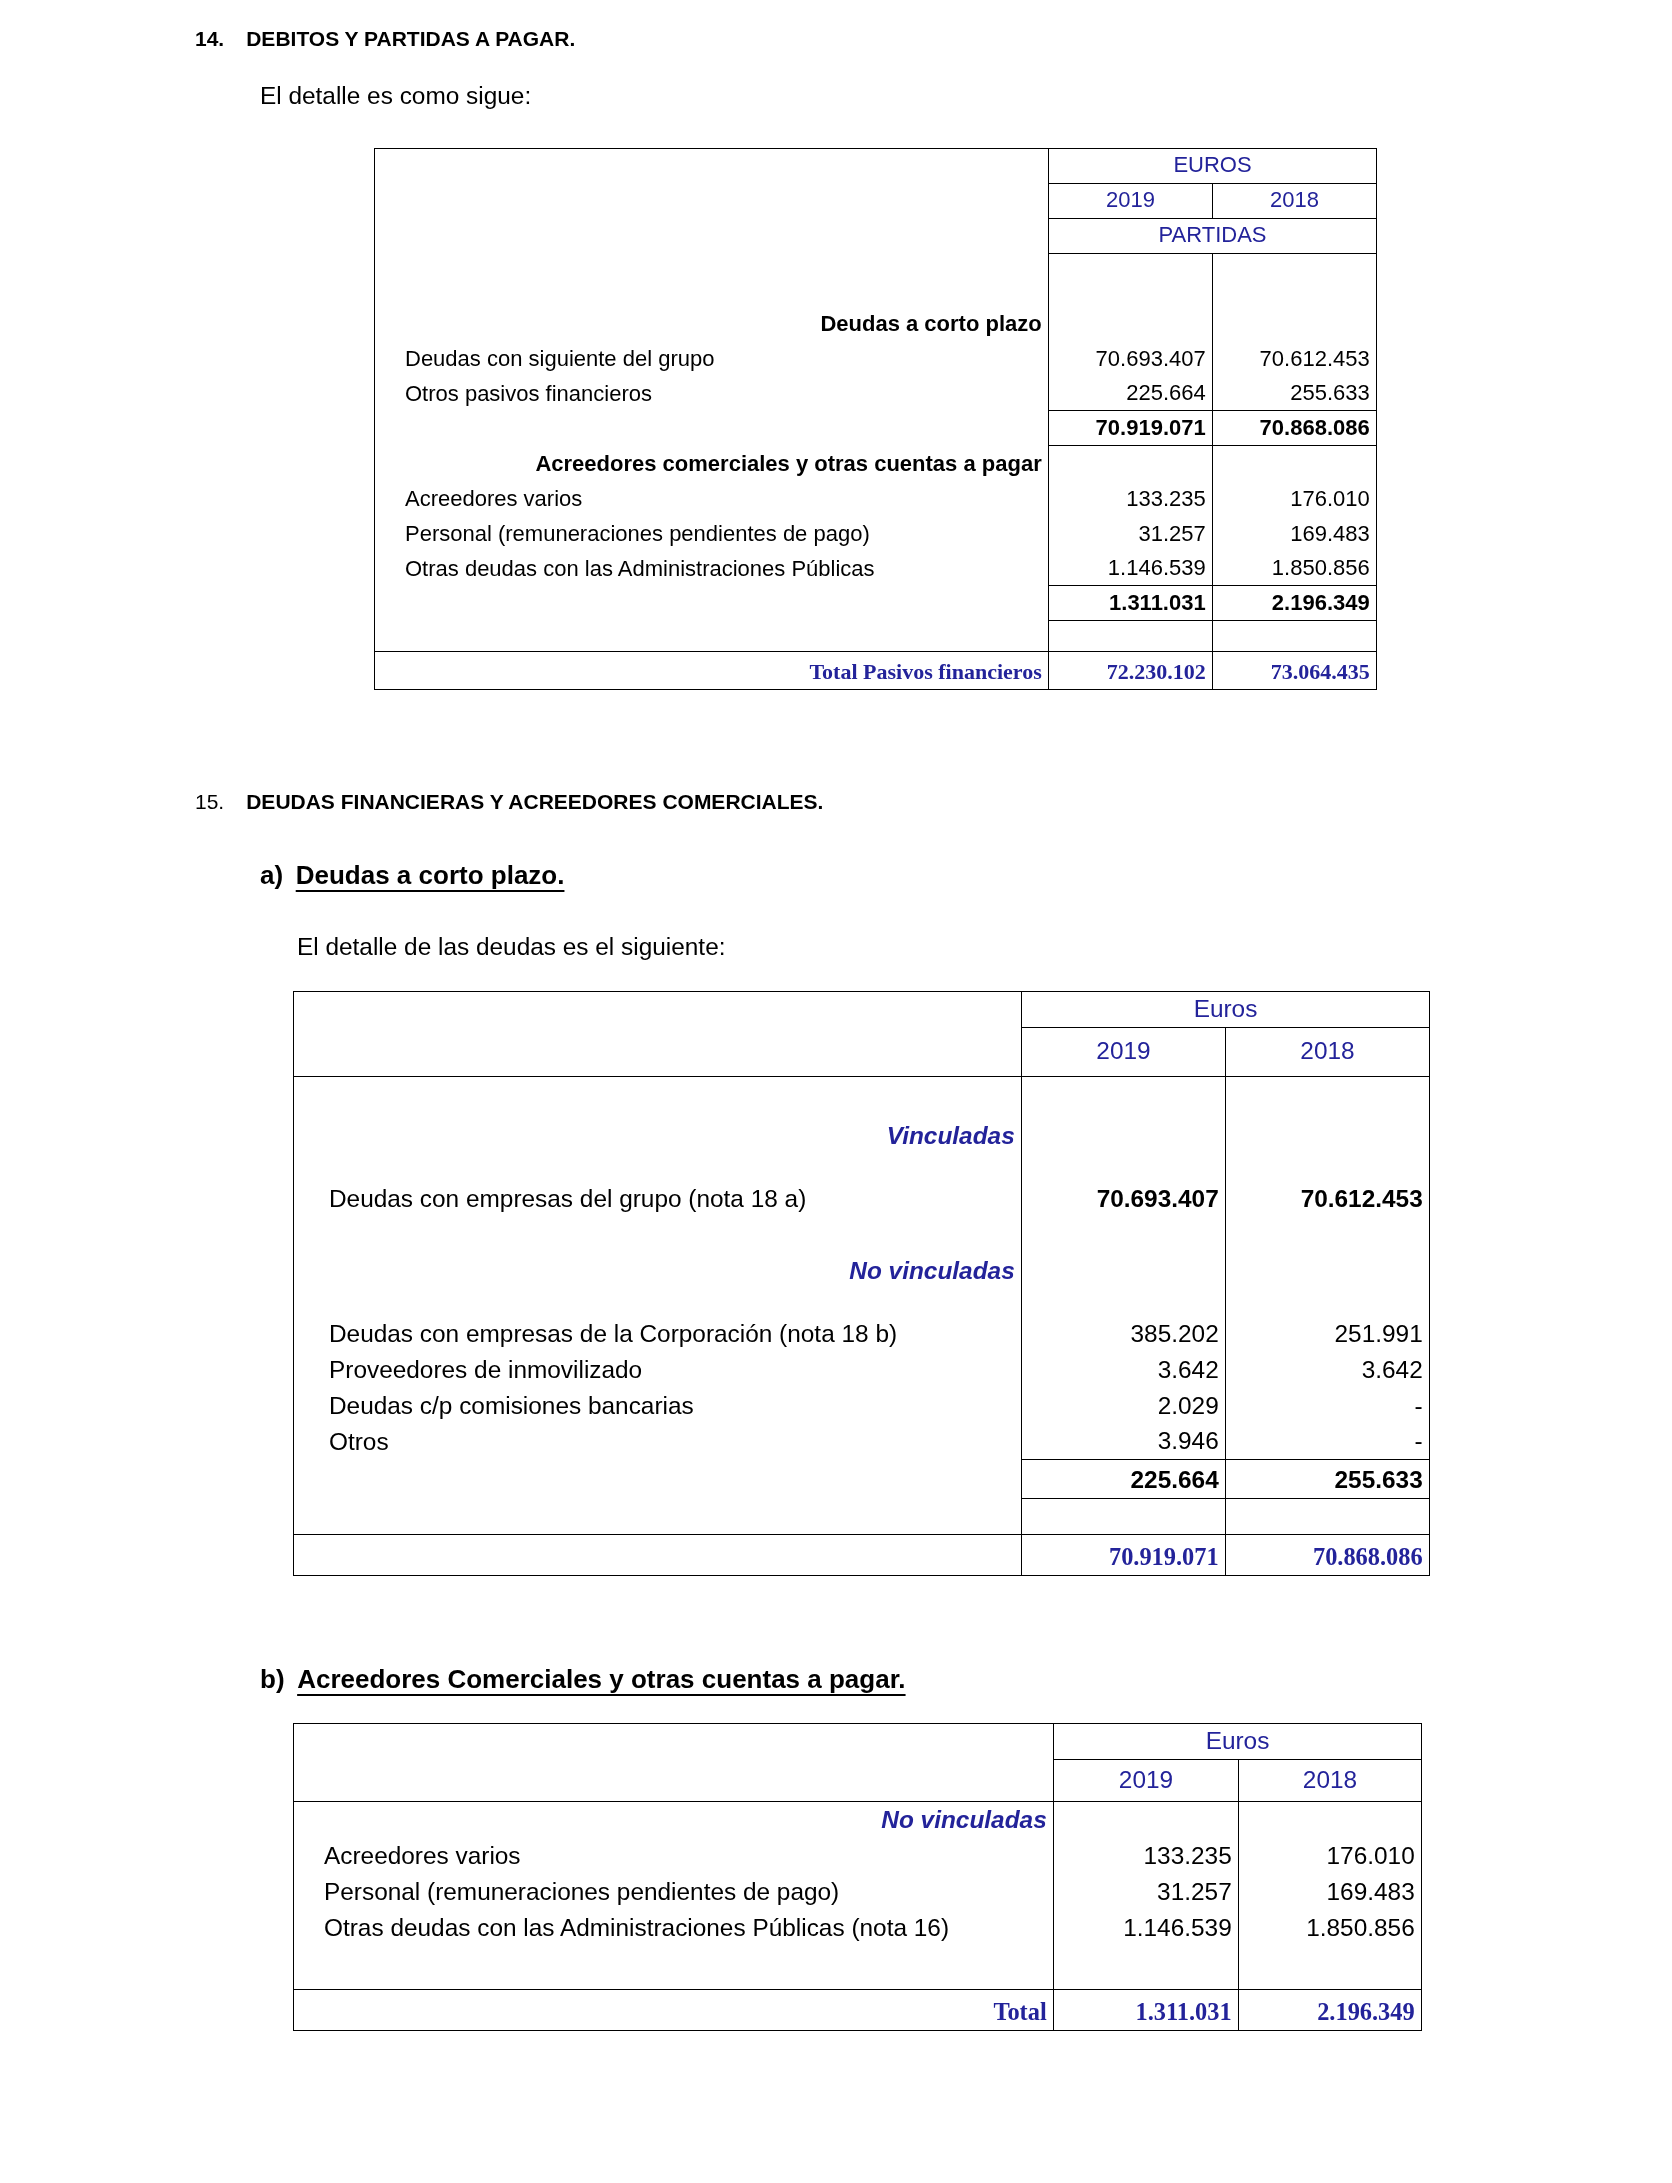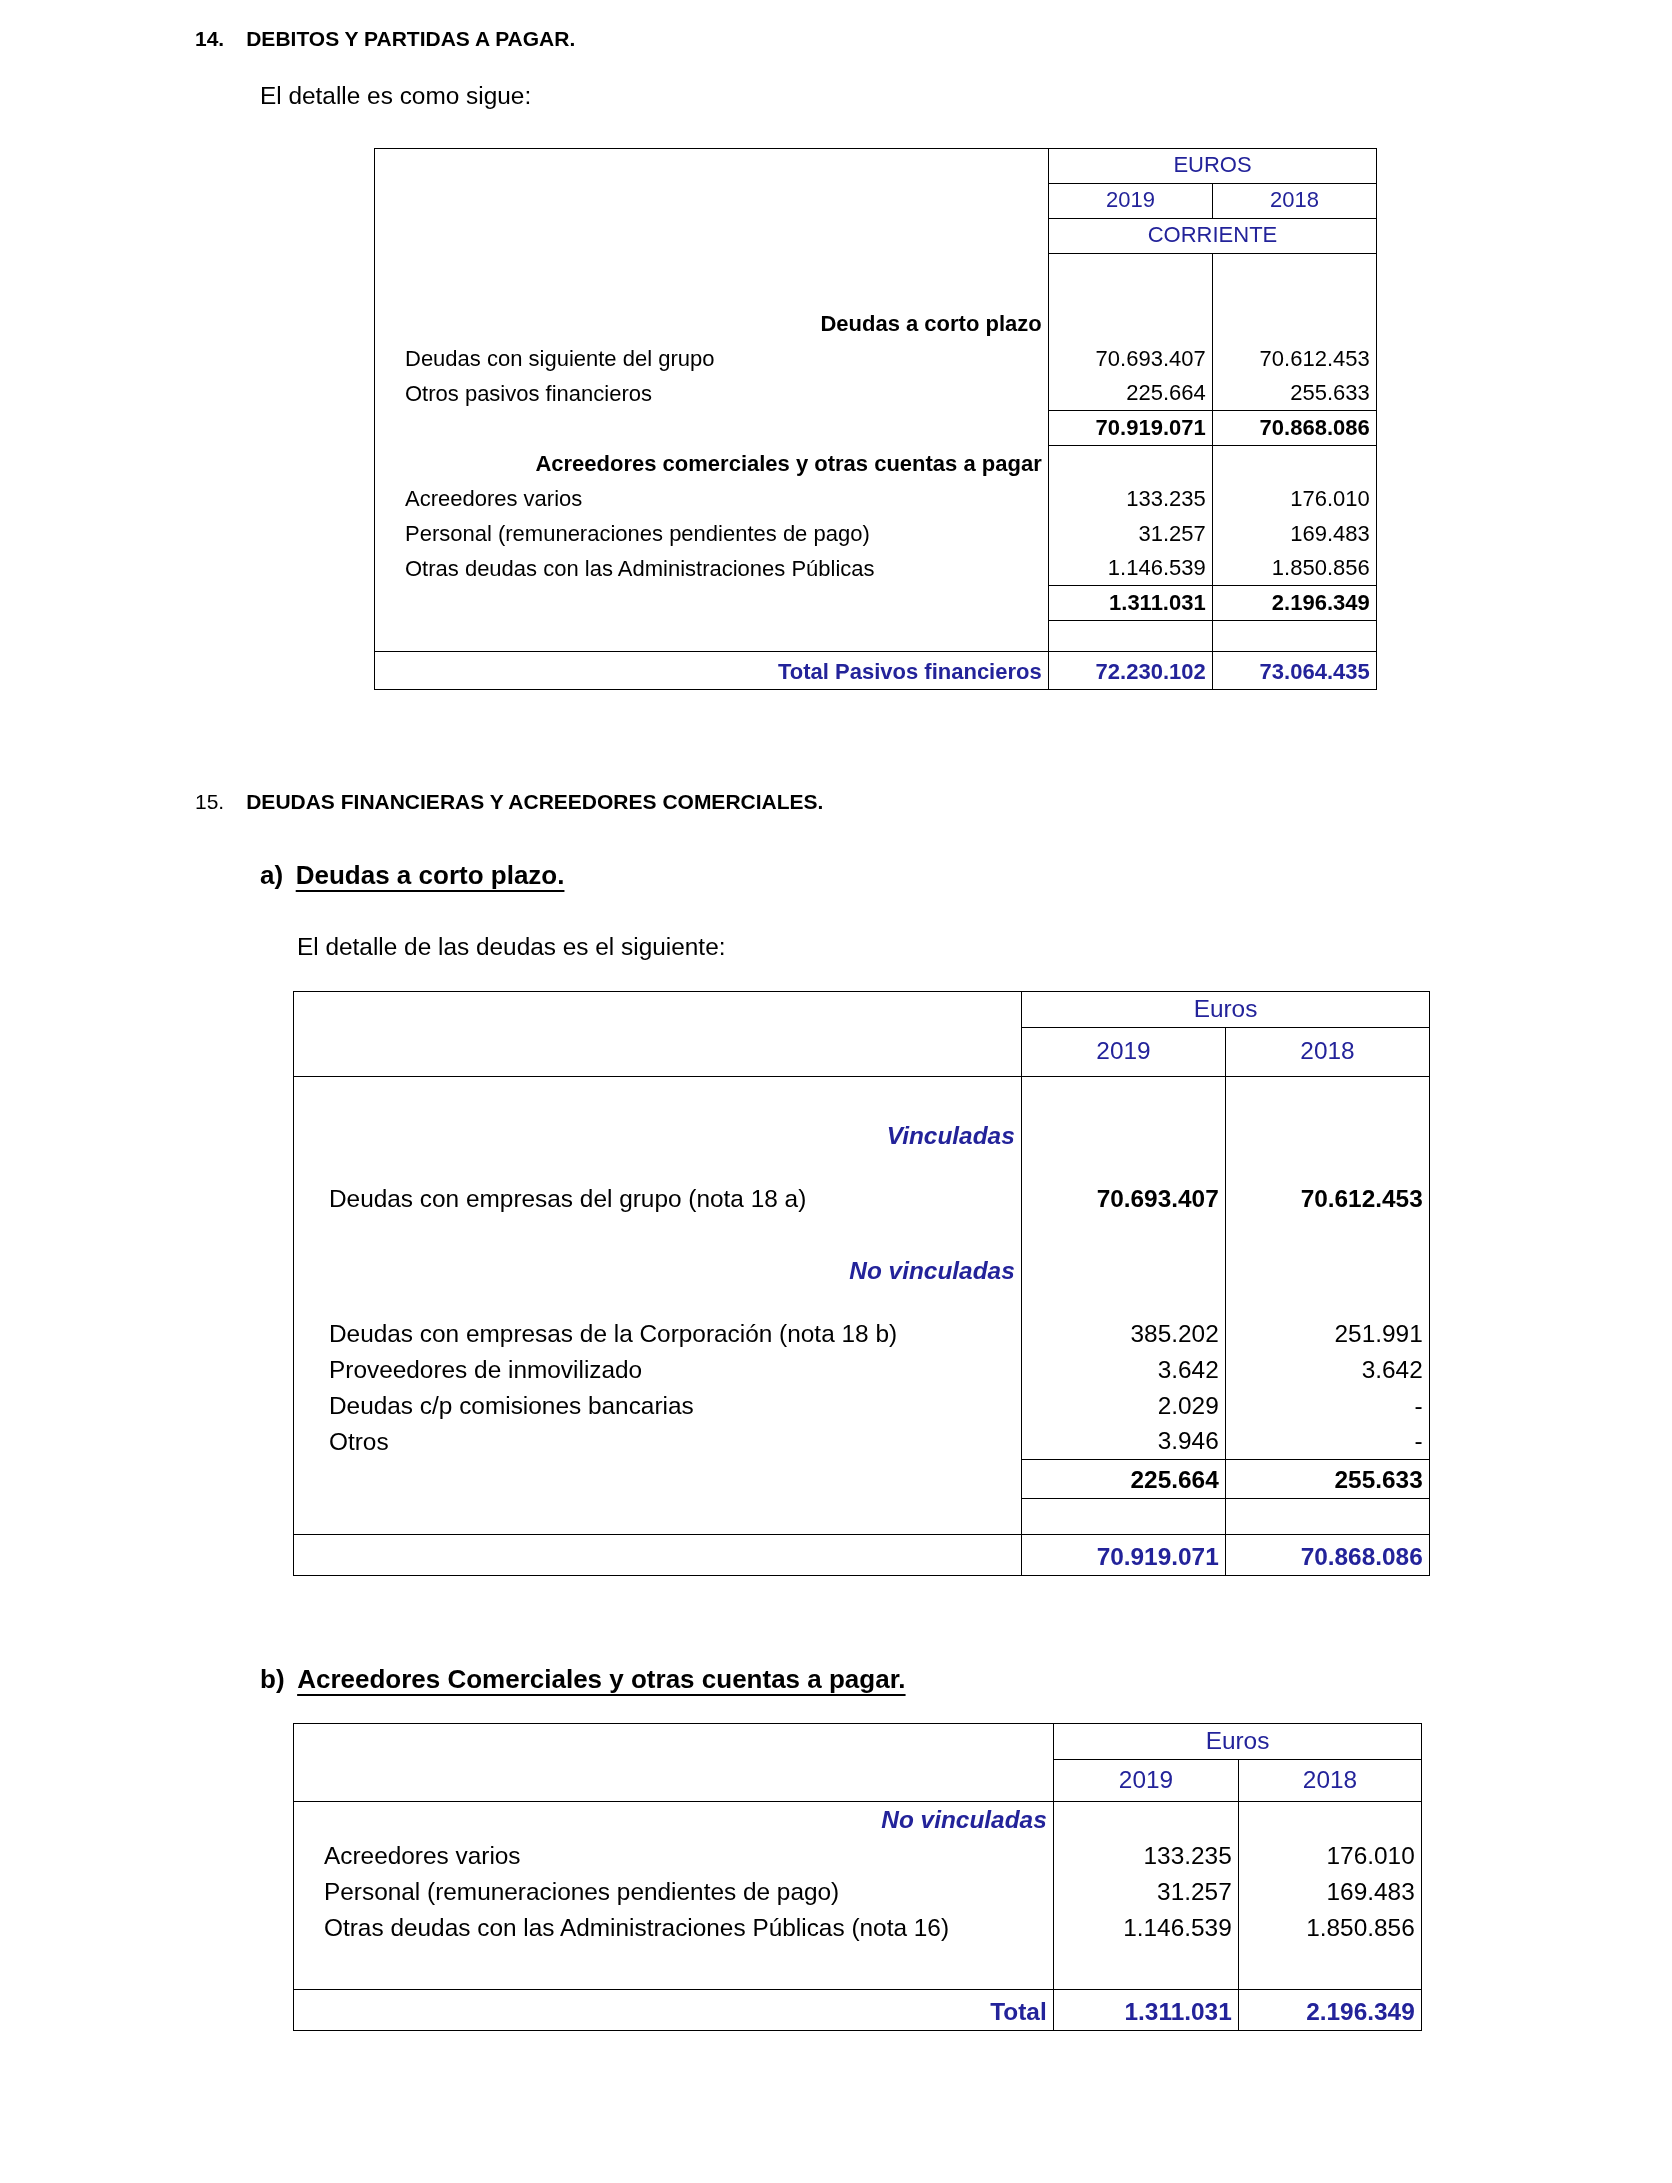--- a/index.html
+++ b/index.html
@@ -28,21 +28,21 @@
   
   table.ft { border-collapse: collapse; table-layout: fixed; border: 1.6px solid #000; }
   .ft td { vertical-align: bottom; padding: 0 6.3px 3.9px 6.3px; white-space: nowrap; overflow: hidden; }
   .ft .lb { border-right: 1.6px solid #000; padding-left: 7.9px; }
   .ft .n  { text-align: right; }
   .ft .c2 { border-right: 1.6px solid #000; }
   .ft .hc { text-align: center; color: var(--navy); font-weight: normal; vertical-align: middle; padding-bottom: 1.6px; }
   .ft .hb { border-bottom: 1.6px solid #000; }
   .ft tr.hline > td { border-bottom: 1.6px solid #000; }
   .ft tr.tline > td.n { border-top: 1.6px solid #000; }
-  .ft tr.fline > td { border-top: 1.6px solid #000; }
+  .ft tr.fline > td { border-top: 1.6px solid #000; font-family: Liberation Serif, serif; }
   .b  { font-weight: bold; text-align: right; }
   .nv { color: var(--navy); }
   .it { font-style: italic; }
 
   
   .t1 { margin: 38px 0 0 374px; font-size: 22px; width: 1003px; }
   .t1 col.cL { width: 674px; } .t1 col.cA { width: 164px; } .t1 col.cB { width: 164px; }
   .t1 td { height: 35px; }
   .t1 .ind { padding-left: 30px; }
   .t1 tr.sp66 > td { height: 52px; }
@@ -92,21 +92,21 @@
         <td class="lb"></td>
         <td class="hc hb" colspan="2">EUROS</td>
       </tr>
       <tr>
         <td class="lb"></td>
         <td class="hc hb c2">2019</td>
         <td class="hc hb">2018</td>
       </tr>
       <tr>
         <td class="lb"></td>
-        <td class="hc hb" colspan="2">CORRIENTE</td>
+        <td class="hc hb" colspan="2">PARTIDAS</td>
       </tr>
       <tr class="sp66">
         <td class="lb"></td>
           <td class="n c2"></td>
           <td class="n"></td>
       </tr>
       <tr>
         <td class="lb b">Deudas a corto plazo</td>
         <td class="n c2"></td>
         <td class="n"></td>

